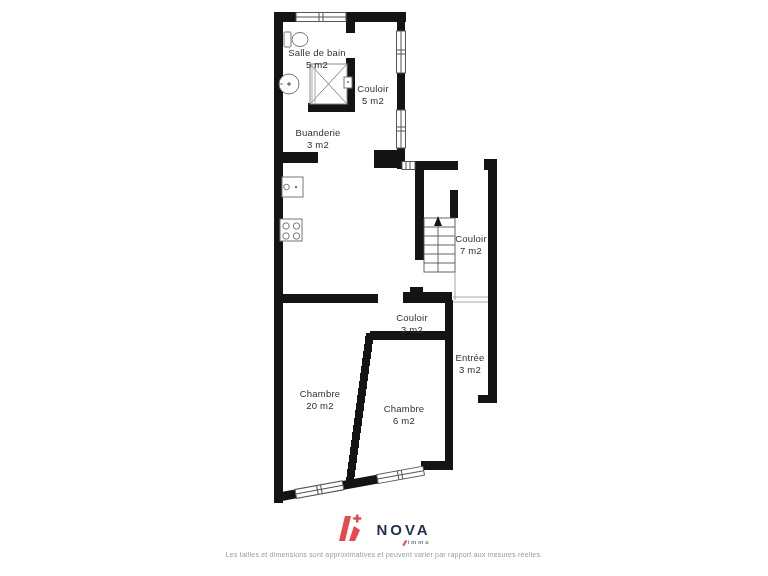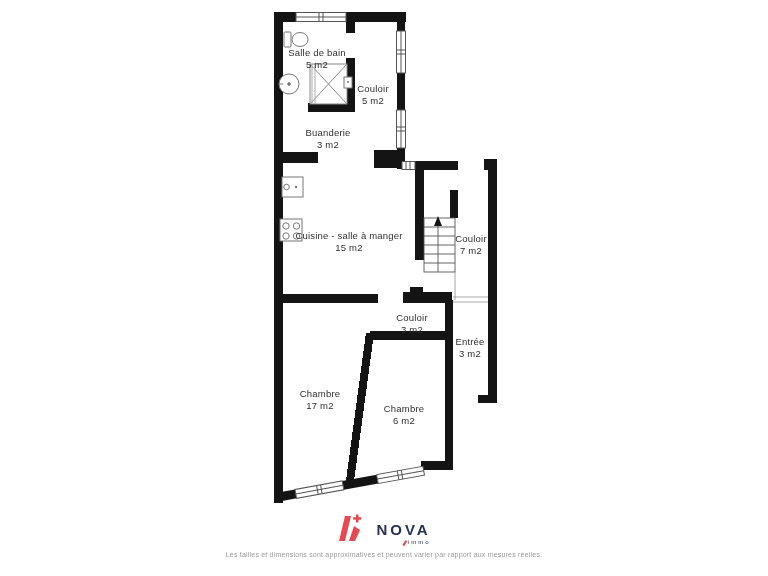--- a/index.html
+++ b/index.html
@@ -158,43 +158,39 @@
 
   <div class="labels">
     <div class="room-label" style="left:317px;top:47px">
       <div>Salle de bain</div>
       <div>5 m2</div>
     </div>
     <div class="room-label" style="left:373px;top:83px">
       <div>Couloir</div>
       <div>5 m2</div>
     </div>
-    <div class="room-label" style="left:328px;top:127px">
+    <div class="room-label" style="left:318px;top:127px">
       <div>Buanderie</div>
       <div>3 m2</div>
-    </div>
-    <div class="room-label" style="left:349px;top:230px">
-      <div>Cuisine - salle à manger</div>
-      <div>15 m2</div>
     </div>
     <div class="room-label" style="left:471px;top:233px">
       <div>Couloir</div>
       <div>7 m2</div>
     </div>
     <div class="room-label" style="left:412px;top:312px">
       <div>Couloir</div>
       <div>3 m2</div>
     </div>
-    <div class="room-label" style="left:470px;top:336px">
+    <div class="room-label" style="left:470px;top:352px">
       <div>Entrée</div>
       <div>3 m2</div>
     </div>
     <div class="room-label" style="left:320px;top:388px">
       <div>Chambre</div>
-      <div>17 m2</div>
+      <div>20 m2</div>
     </div>
     <div class="room-label" style="left:404px;top:403px">
       <div>Chambre</div>
       <div>6 m2</div>
     </div>
   </div>
 
   <div class="footer">
     <div class="logo">
       <svg width="26" height="28" viewBox="0 0 26 28">

